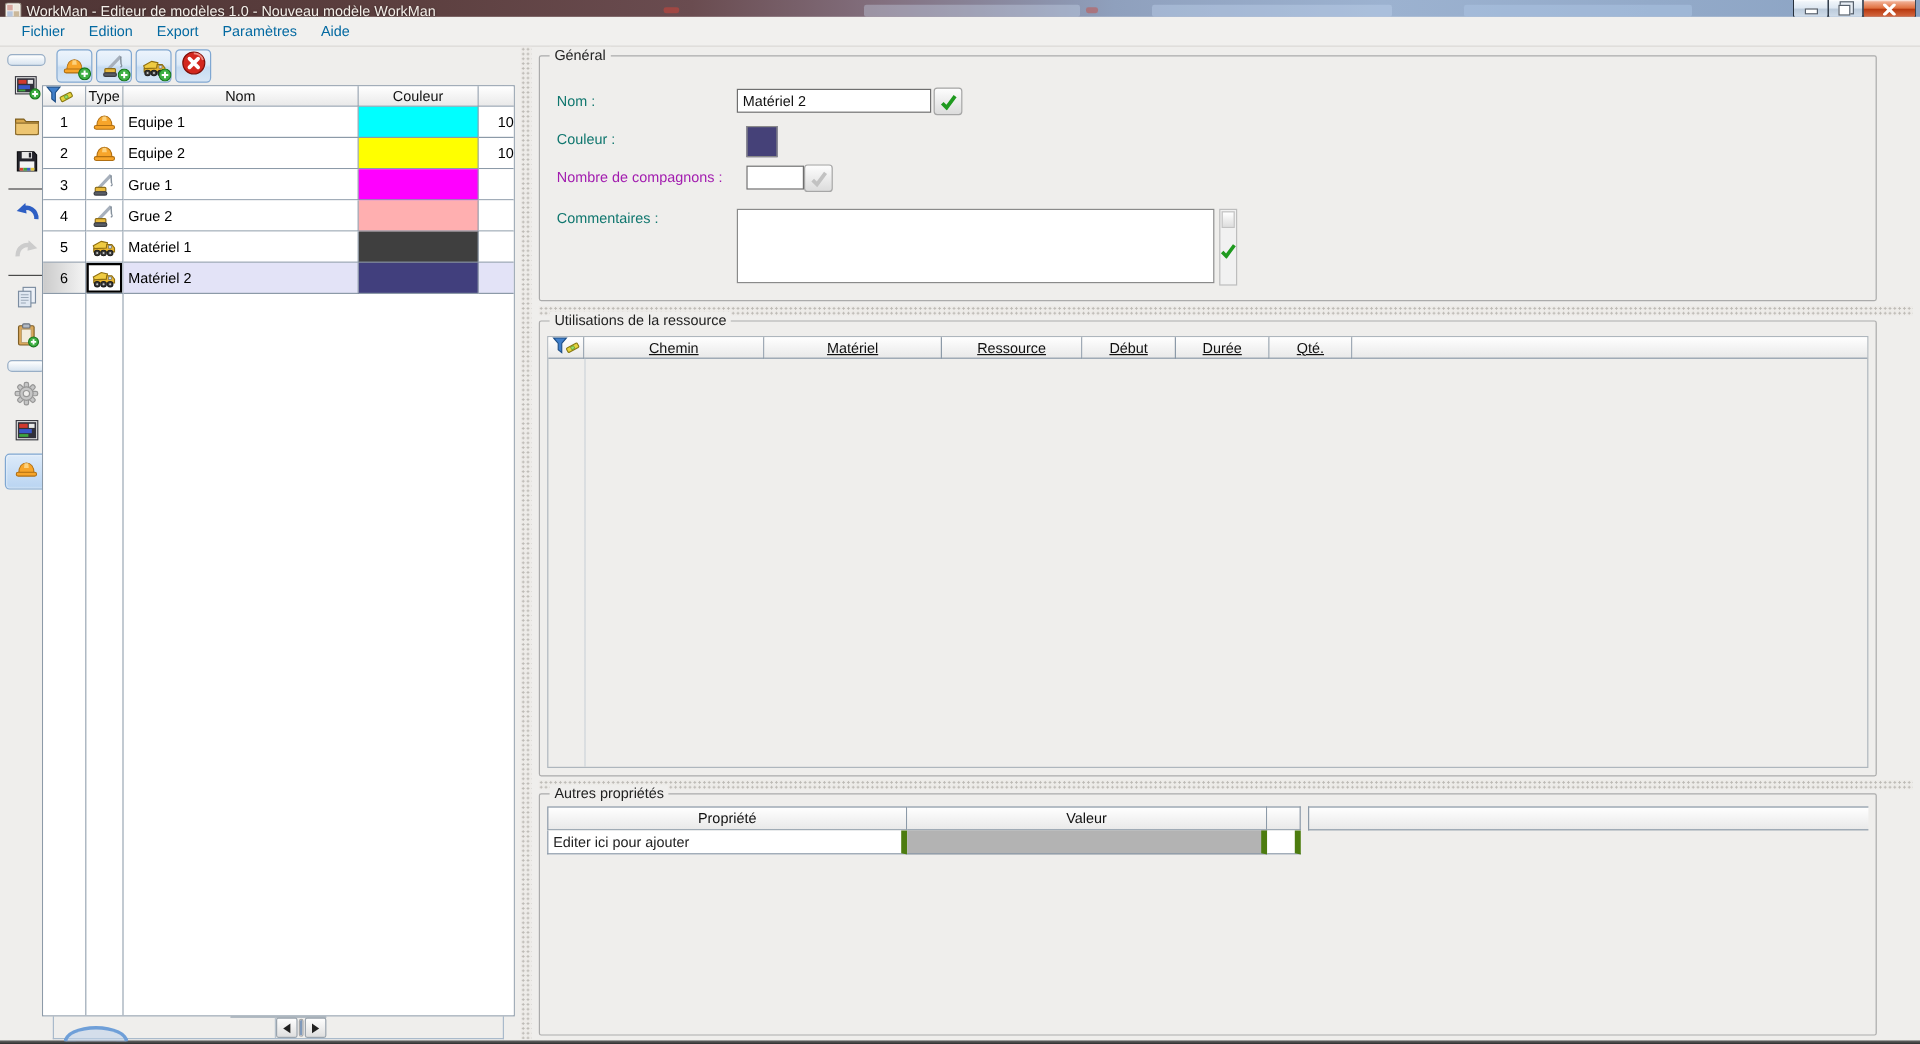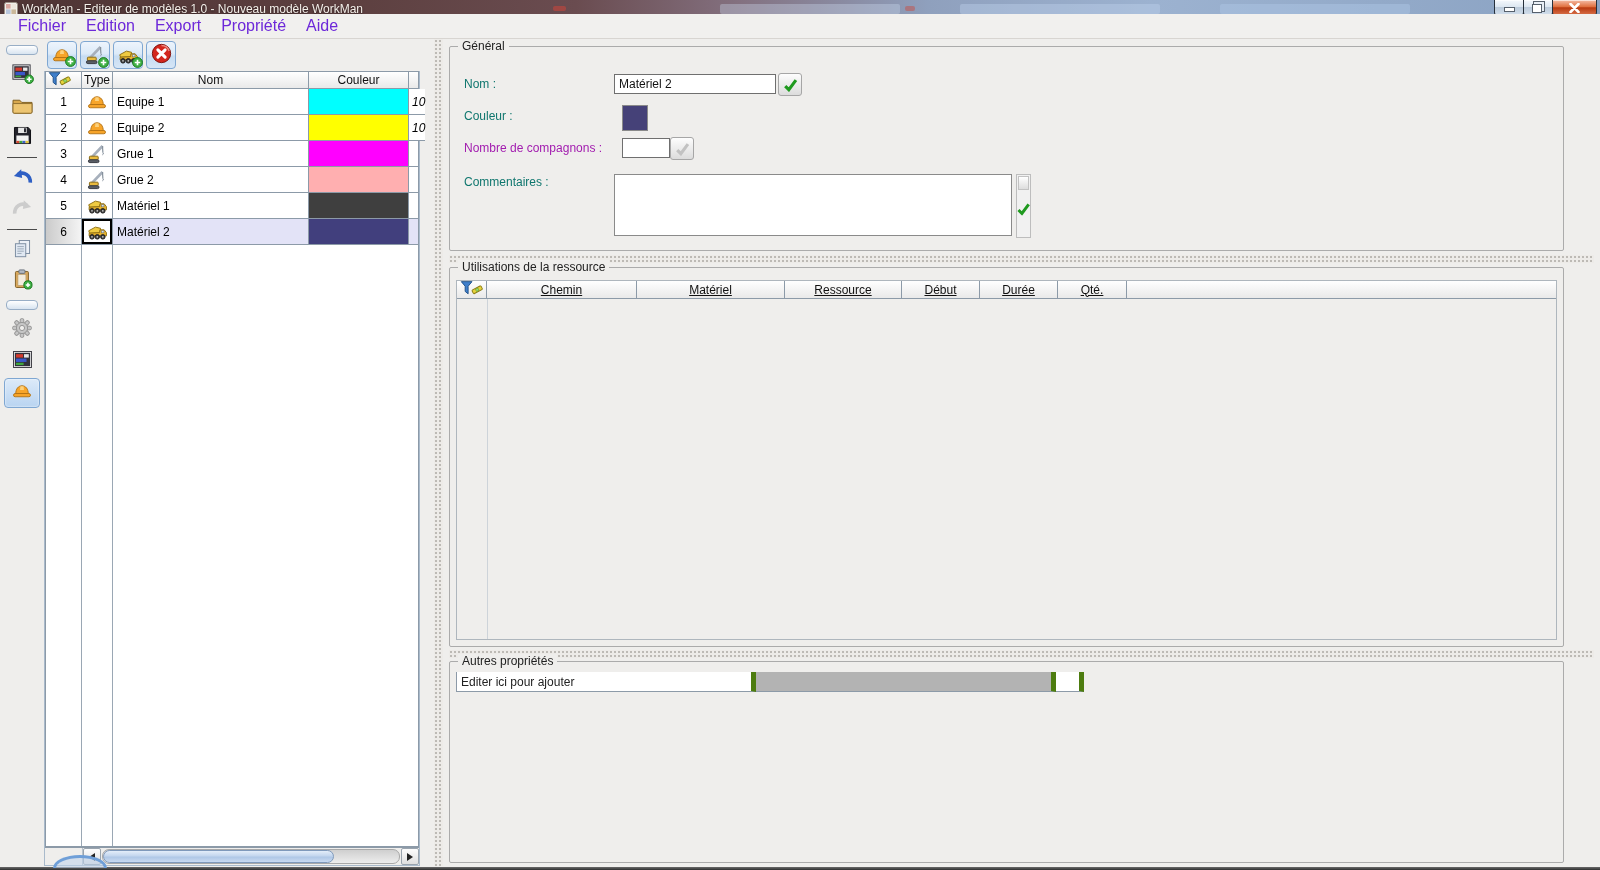--- a/index.html
+++ b/index.html
@@ -22,55 +22,55 @@
   .winbtns{position:absolute;right:3px;top:0;display:flex;}
   .wbtn{height:15px;border:1px solid #27303b;border-top:none;display:flex;align-items:center;justify-content:center;
     border-radius:0 0 4px 4px;margin-left:-1px;box-shadow:inset 0 1px 0 rgba(255,255,255,.6);}
   .wbtn.min,.wbtn.max{width:28px;background:linear-gradient(#f4f8fc 0%,#dde7f1 45%,#bccbdb 50%,#d3dfec 100%);}
   .wbtn.close{width:43px;background:linear-gradient(#f5bda7 0%,#e0703f 45%,#b93a10 52%,#d8714a 100%);}
   .gmin{display:block;width:9px;height:3px;background:#fff;border:1px solid #56606c;margin-top:4px;}
   .gmax{position:relative;display:block;width:8px;height:7px;border:1px solid #56606c;background:#fff;box-shadow:2px -2px 0 -0px #e8eef5,2px -2px 0 1px #56606c;margin:2px 2px 0 0;}
 
   
   .menubar{height:24px;background:#F1F0EE;border-bottom:1px solid #D8D5D1;display:flex;align-items:center;padding-left:8px;}
-  .menu-item{font-size:16px;color:#6d28d9;padding:4px 10px;cursor:default;}
+  .menu-item{font-size:12px;color:#0369a1;padding:4px 10px;cursor:default;}
 
   
   .content{display:flex;height:827px;background:#EFEEEC;}
 
   
   .side-toolbar{width:44px;display:flex;flex-direction:column;align-items:center;padding-top:4px;}
   .grip{width:30px;height:8px;border-radius:4px;border:1px solid #98AEC6;background:linear-gradient(#ffffff,#D8E4F0);margin:2px 0 6px;}
   .tool{width:34px;height:28px;display:flex;align-items:center;justify-content:center;margin-bottom:3px;border-radius:4px;}
   .tool.selected{background:linear-gradient(#DCEAF9,#B9D4F1);border:1px solid #7FA7D2;box-shadow:inset 0 0 2px #fff;}
   .tool.disabled{opacity:.9;}
   .tsep{width:30px;border-top:1px solid #4a4a4a;margin:3px 0 6px;}
 
   
   .left-panel{width:390px;display:flex;flex-direction:column;}
   .panel-toolbar{height:32px;display:flex;align-items:center;padding-left:3px;}
   .pbtn{width:28px;height:26px;margin-right:3px;border:1px solid #7FA7D2;border-radius:4px;
     background:linear-gradient(#EDF4FC 0%,#DCEAF8 45%,#C6DCF2 55%,#D7E6F6 100%);
     display:flex;align-items:center;justify-content:center;}
   .ic{position:relative;display:inline-flex;}
   .ic .plus{position:absolute;right:-4px;bottom:-3px;line-height:0;}
-  .res-wrap{flex:1;display:flex;flex-direction:column;border:1px solid #A9BACB;border-top:none;margin-right:14px;}
+  .res-wrap{flex:1;display:flex;flex-direction:column;border:1px solid #A9BACB;border-top:none;margin-right:14px;align-items:center;}
   .res-table{flex:1;display:flex;flex-direction:column;border:1px solid #8C9AA8;background:#fff;}
   .res-head,.trow{display:grid;grid-template-columns:36px 31px 196px 100px 1fr;}
   .hc{border-right:1px solid #8C9AA8;border-bottom:1px solid #8C9AA8;background:linear-gradient(#ffffff,#E9E9E9);
       font-size:12px;color:#111;display:flex;align-items:center;justify-content:center;height:16px;}
   .hc:last-child{border-right:none;}
   .h-filter{justify-content:flex-start;padding-left:2px;}
   .trow{height:26px;}
   .tc{border-right:1px solid #8C9AA8;border-bottom:1px solid #8C9AA8;display:flex;align-items:center;font-size:12px;background:#fff;}
   .tc:last-child{border-right:none;}
   .tc.num{justify-content:center;}
   .tc.type{justify-content:center;}
   .tc.name{padding-left:4px;}
-  .tc.qty{padding-left:3px;font-style:italic;}
+  .tc.qty{padding-left:16px;}
   .trow.sel .tc{background:#E3E3F7;}
   .trow.sel .tc.num{background:linear-gradient(90deg,#CBCBCB,#F4F4F4);}
   .trow.sel .tc.type{background:#fff;box-shadow:inset 0 0 0 2px #000;}
   .tfill{flex:1;background:#fff;background-image:linear-gradient(#9AA7B4,#9AA7B4),linear-gradient(#9AA7B4,#9AA7B4);
     background-size:1px 100%,1px 100%;background-position:35px 0,66px 0;background-repeat:no-repeat;}
   .hscroll{height:17px;display:flex;border-top:1px solid #8C9AA8;background:#EFEEEC;}
   .corner{width:37px;border-right:1px solid #B9C4CE;}
   .sb{flex:1;display:flex;align-items:center;}
   .arr{width:16px;height:15px;display:flex;align-items:center;justify-content:center;background:linear-gradient(#fdfdfd,#dfdfdf);border:1px solid #9aa4ae;border-radius:2px;}
   .tri-l{width:0;height:0;border-style:solid;border-width:4px 6px 4px 0;border-color:transparent #222 transparent transparent;}
@@ -173,21 +173,21 @@
             <path d="M1.5 1 L9.5 9 M9.5 1 L1.5 9" stroke="#fff" stroke-width="2.6" stroke-linecap="round"></path>
           </svg>
       </div>
     </div>
   </div>
 
   <div class="menubar">
     <span class="menu-item">Fichier</span>
     <span class="menu-item">Edition</span>
     <span class="menu-item">Export</span>
-    <span class="menu-item">Propriété</span>
+    <span class="menu-item">Paramètres</span>
     <span class="menu-item">Aide</span>
   </div>
 
   <div class="content">
 
     <div class="side-toolbar">
         <div class="grip"></div>
         <div class="tool">
           <span><svg width="24" height="23" viewBox="0 0 25 24">
               <rect x="3" y="3" width="18" height="15" fill="#ECECEC" stroke="#3A3A42"></rect>
@@ -536,20 +536,27 @@
           </div>
           <div class="use-body"></div>
         </div>
       </div>
 
       <div class="hsplit h2"></div>
 
       <div class="group g-props">
         <span class="gtitle">Autres propriétés</span>
         <div class="prop-table">
+          <div class="prop-head">
+            <div class="hc">Propriété</div>
+            <div class="hc">Valeur</div>
+            <div class="hc"></div>
+            <div class="gapc"></div>
+            <div class="hc wide"></div>
+          </div>
           <div class="prop-row">
             <div class="pc edit">Editer ici pour ajouter</div>
             <div class="pc grayv"></div>
             <div class="pc"></div>
             <div class="gapc"></div>
             <div class="pc none"></div>
           </div>
         </div>
       </div>
 

